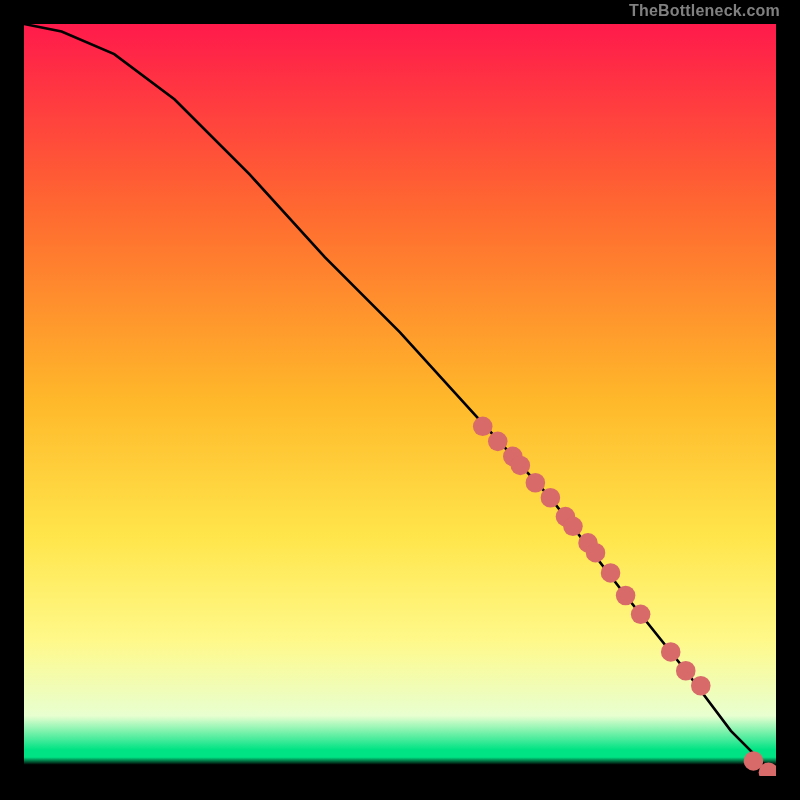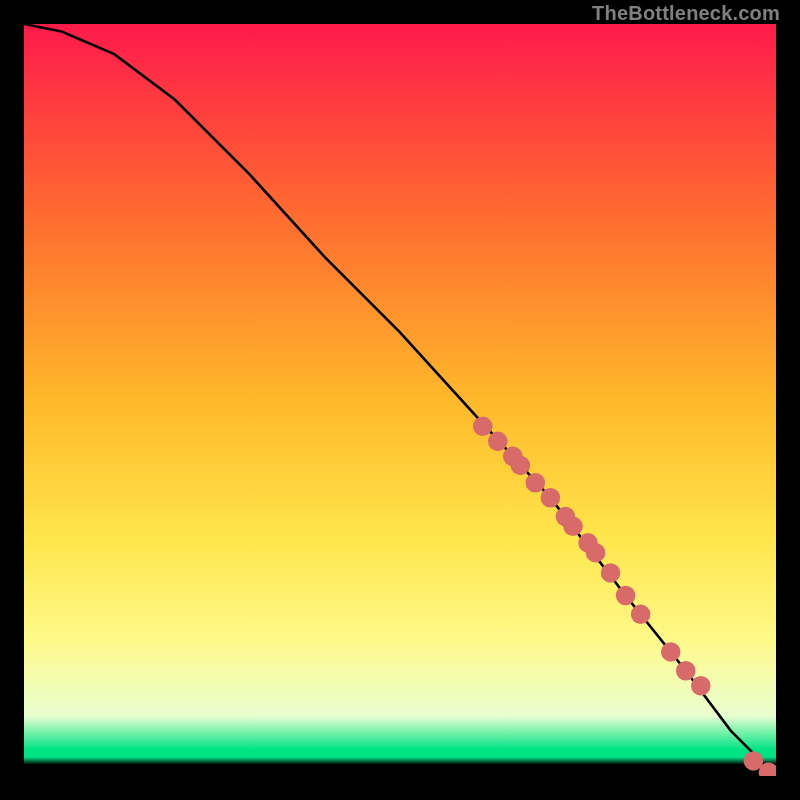--- a/index.html
+++ b/index.html
@@ -34,21 +34,21 @@
     left: 0;
     top: 0;
     width: 100%;
     height: 100%;
   }
   .watermark {
     position: absolute;
     top: 2px;
     right: 20px;
     font-family: Arial, Helvetica, sans-serif;
-    font-size: 20px;
+    font-size: 16px;
     font-weight: bold;
     color: #808080;
     letter-spacing: 0.2px;
     user-select: none;
   }
 </style>
 </head>
 <body>
 
 <div class="stage">

